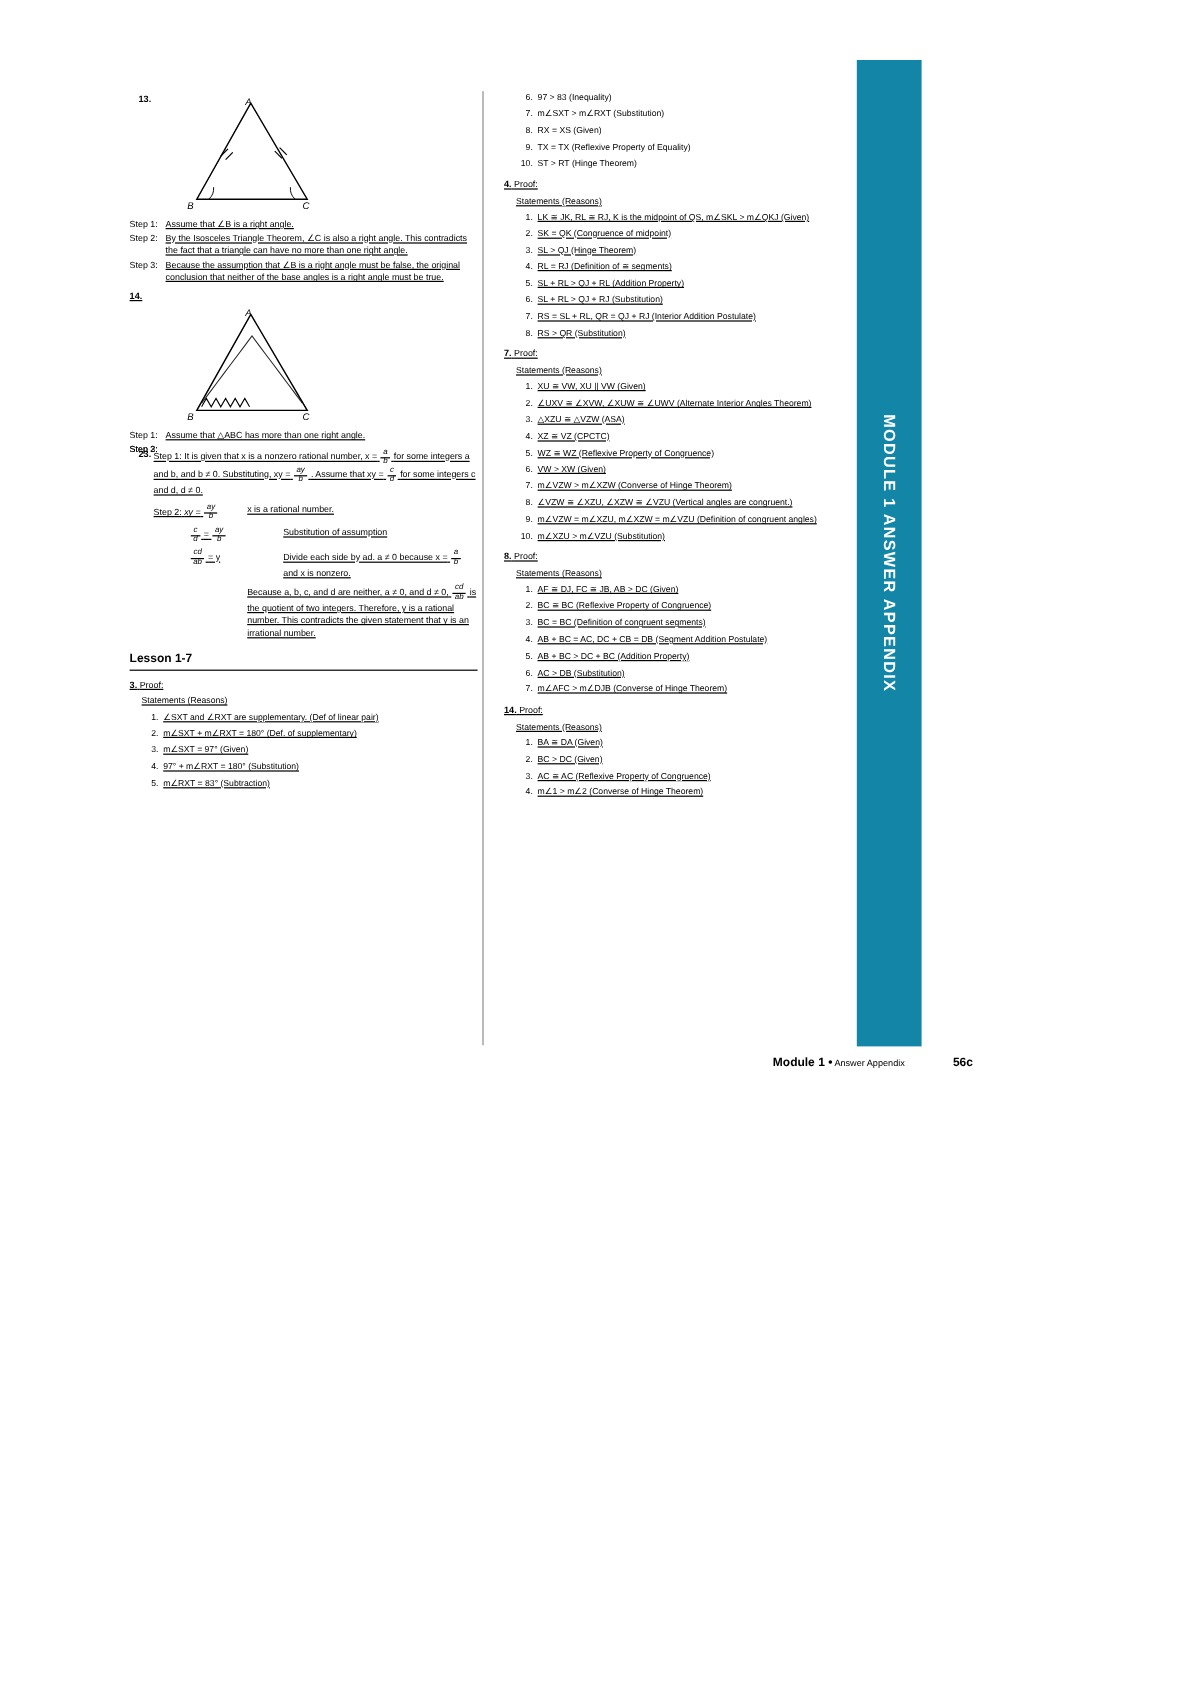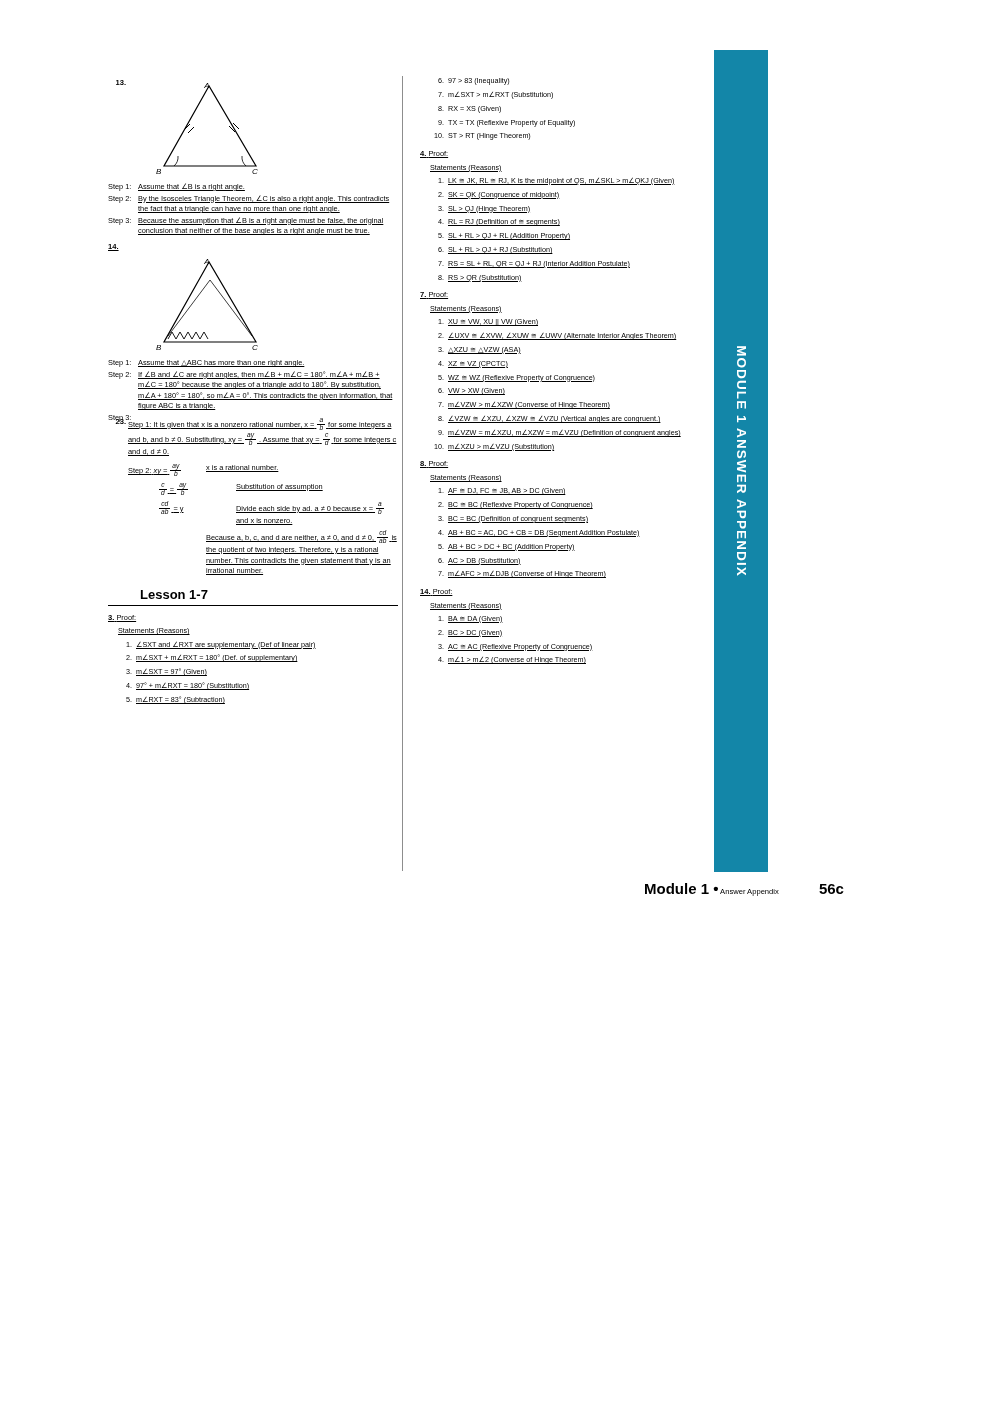--- a/index.html
+++ b/index.html
@@ -116,24 +116,23 @@
   }
   ol.stmts li .ln {
     position: absolute;
     left: 0;
     width: 14px;
     text-align: right;
   }
   i, .it { font-style: italic; }
   .lesson-head {
     font-weight: bold;
-    font-size: 13px;
+    font-size: 10px;
     margin-top: 10px;
     margin-bottom: 3px;
-    margin-left: 32px;
   }
   .rule {
     border-top: 1.6px solid #000;
     width: 290px;
     margin-bottom: 7px;
   }
   .fig {
     position: relative;
     margin: 2px 0 4px 36px;
     width: 150px;
@@ -149,21 +148,21 @@
     margin: 0 1px;
   }
   .frac .top { display: block; padding: 0 2px; font-size: 6.6px; }
   .frac .bot { display: block; border-top: 1px solid #000; padding: 0 2px; font-size: 6.6px; }
   .footer {
     position: absolute;
     left: 606px;
     top: 880px;
     font-size: 7.6px;
   }
-  .footer b { font-size: 15px; padding-left: 38px; }
+  .footer b { font-size: 10px; padding-left: 38px; }
   .row2 {
     display: flex;
     margin-bottom: 4px;
   }
   .row2 .c1 { width: 78px; flex: 0 0 78px; }
   .row2 .c2 { flex: 1; }
 </style>
 </head>
 <body>
 
@@ -216,21 +215,20 @@
           <text x="12" y="96" font-size="8" font-family="Liberation Sans, sans-serif" font-style="italic">B</text>
           <text x="108" y="96" font-size="8" font-family="Liberation Sans, sans-serif" font-style="italic">C</text>
         </svg>
       </div>
       <div class="step">
         <span class="steplab">Step 1:</span>
         <span>Assume that △ABC has more than one right angle.</span>
       </div>
       <div class="step">
         <span class="steplab">Step 2:</span>
-        <span>If ∠B and ∠C are right angles, then m∠B + m∠C = 180°. m∠A + m∠B + m∠C = 180° because the angles of a triangle add to 180°. By substitution, m∠A + 180° = 180°, so m∠A = 0°. This contradicts the given information, that figure ABC is a triangle.</span>
       </div>
       <div class="step">
         <span class="steplab">Step 3:</span>
       </div>
     </div>
 
     <div class="item numbered" style="padding-left:20px;">
       <span class="num">23.</span>
       <div>
         <span>Step 1: It is given that x is a nonzero rational number, x =</span>

